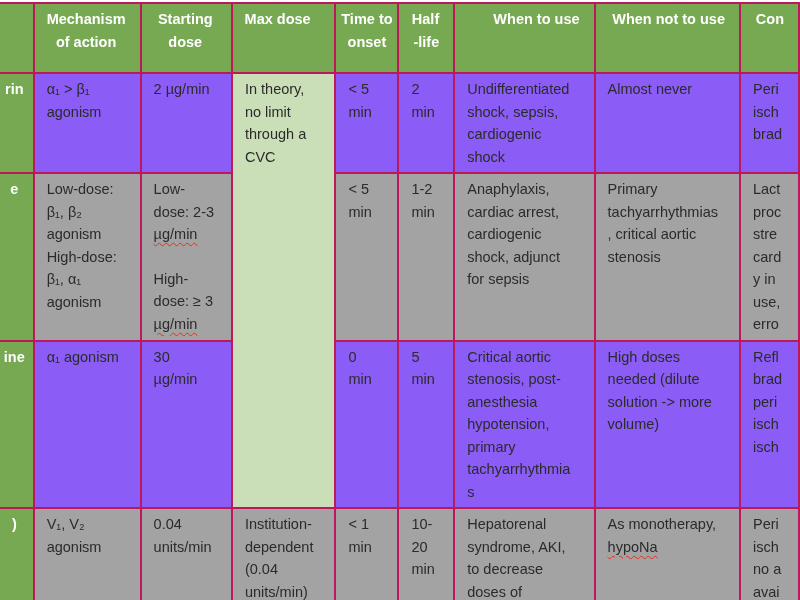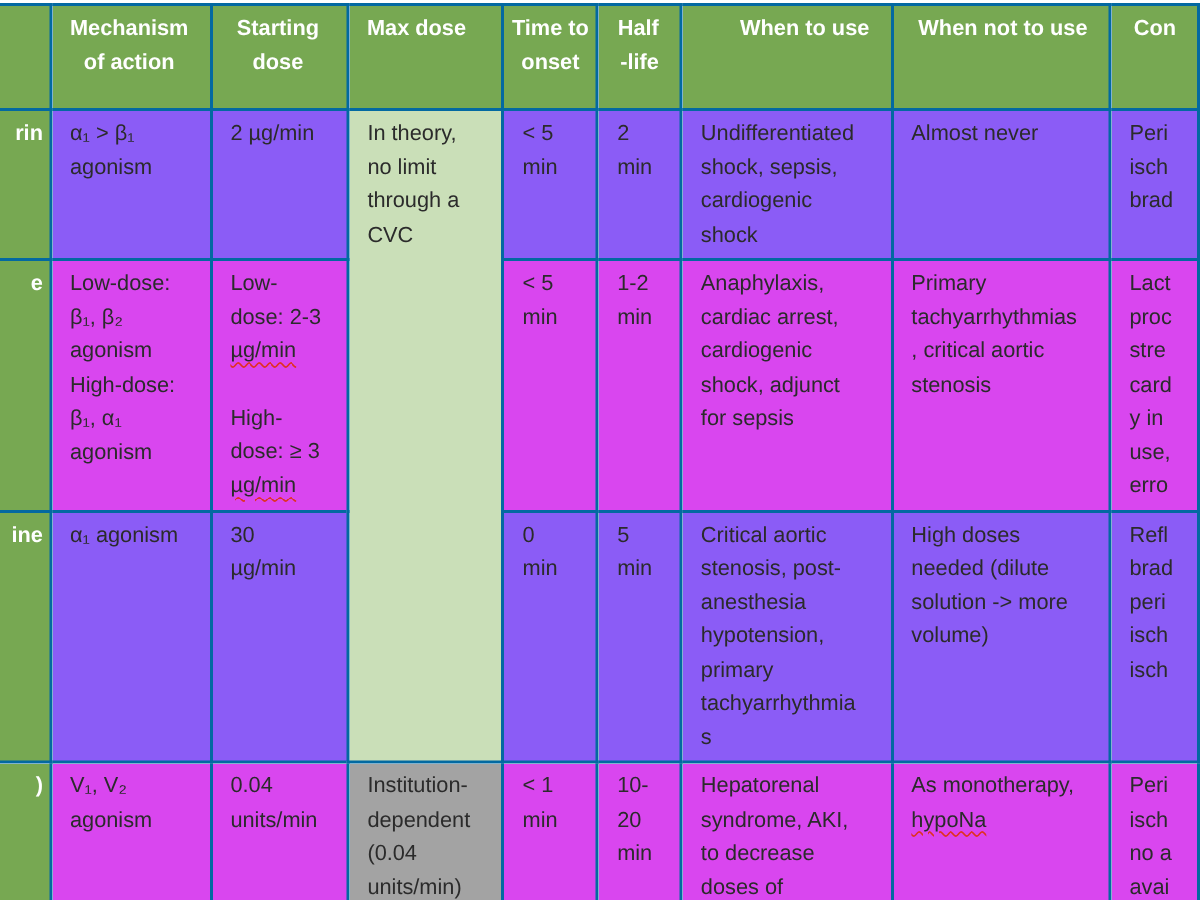--- a/index.html
+++ b/index.html
@@ -10,45 +10,45 @@
     }
     .table-wrap { position: absolute; left: -2px; top: 2px; }
     table {
       border-collapse: collapse;
       table-layout: fixed;
       font-size: 14.5px;
       line-height: 22.5px;
       color: #2b2b2b;
     }
     td, th {
-      border: 2px solid #0369a1;
+      border: 2px solid #be185d;
       vertical-align: top;
       padding: 4px 14px 4px 12px;
       overflow: hidden;
       white-space: normal;
     }
     thead th {
       background: #77a852;
       color: #ffffff;
       font-weight: bold;
       text-align: right;
       height: 60px;
       padding-top: 4px;
     }
     th.c { text-align: center; }
     tbody th.rowhead {
       background: #77a852;
       color: #ffffff;
       font-weight: bold;
-      text-align: right;
+      text-align: center;
       padding-right: 4px;
       padding-left: 0;
     }
     tr.odd td { background: #8b5cf6; }
-    tr.even td { background: #d946ef; }
+    tr.even td { background: #a3a3a3; }
     td.merged { background: #cadfb8 !important; }
     .row1 { height: 89px; }
     .row2 { height: 149px; }
     .row3 { height: 148px; }
     .row4 { height: 120px; }
     .spell { text-decoration: underline wavy #e0301e; text-decoration-thickness: 1px; text-underline-offset: 3px; }
   </style>
 </head>
 <body>
 

